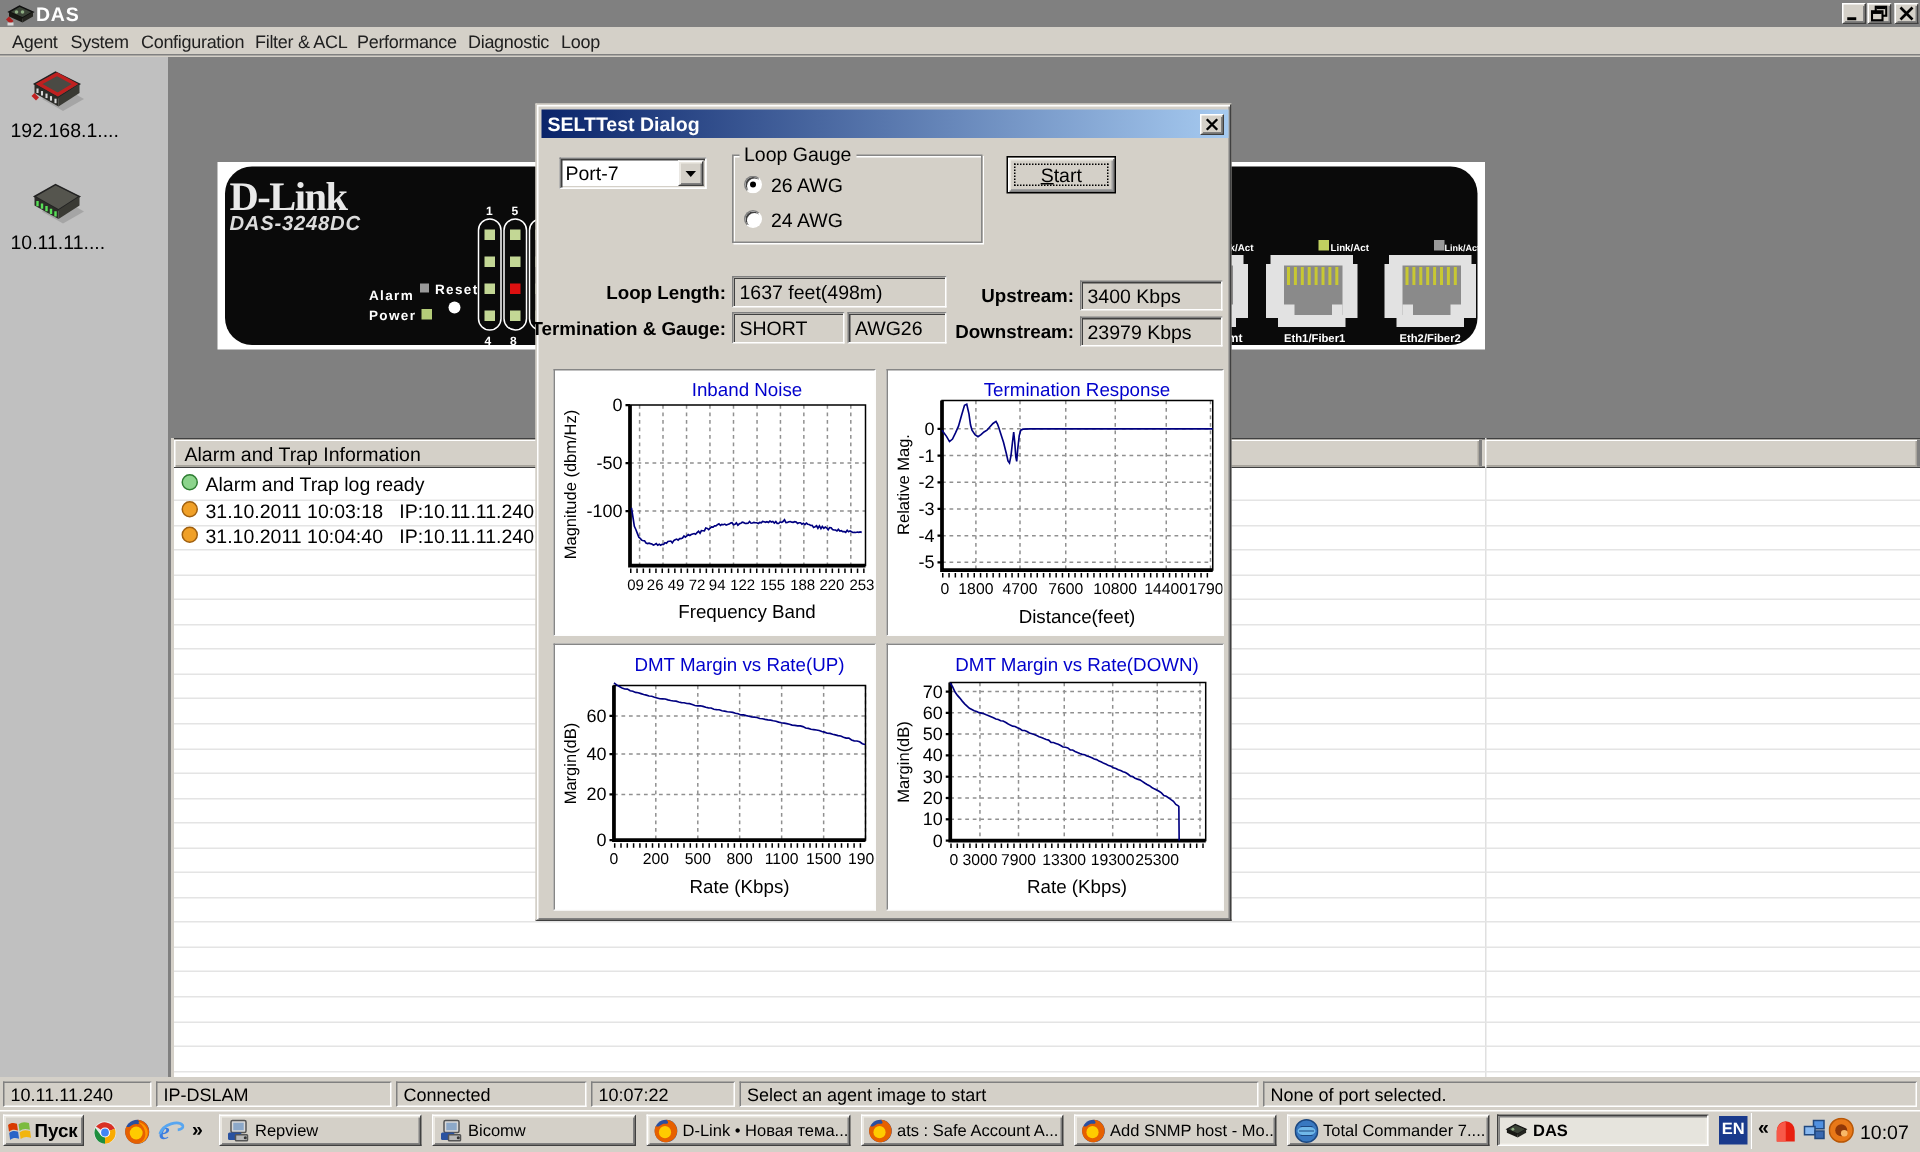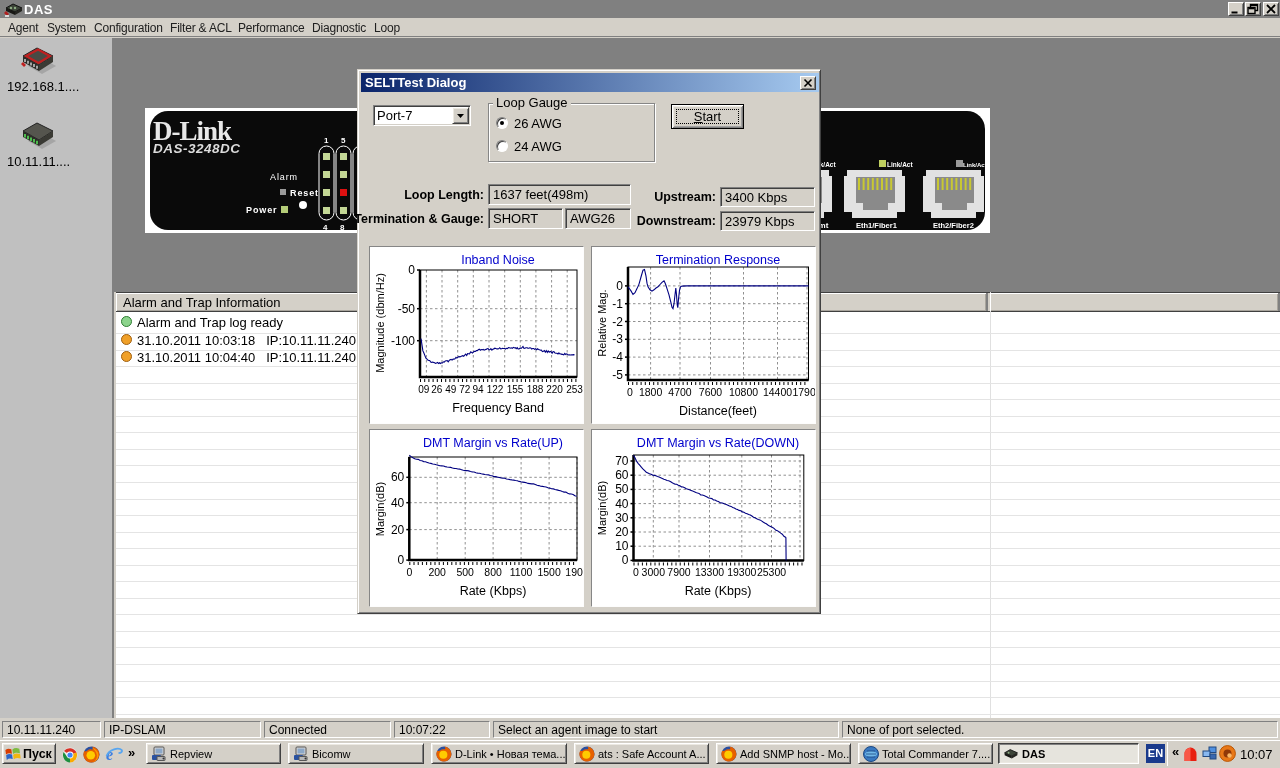--- a/index.html
+++ b/index.html
@@ -148,21 +148,21 @@
         <line x1="17" y1="21.8" x2="17" y2="25.3"></line>
       </g>
 </svg>
 <div class="abs devlabel" style="left:7px;top:154px;">10.11.11....</div>
 
 <div id="canvas" class="abs"></div>
 <div id="devwhite" class="abs"></div>
 <div id="devblack" class="abs"></div>
 <div class="abs" style="left:153px;top:116px;color:#e8e8e8;font-family:'Liberation Serif',serif;font-weight:bold;font-size:27px;letter-spacing:-1px;">D-Link</div>
 <div class="abs" style="left:153px;top:141px;color:#dcdcdc;font-style:italic;font-weight:bold;font-size:13.5px;letter-spacing:0.5px;">DAS-3248DC</div>
-<div class="abs" style="left:246px;top:172px;color:#fff;font-weight:normal;font-size:9px;letter-spacing:0.9px;margin-left:24px;">Alarm</div>
+<div class="abs" style="left:246px;top:192px;color:#fff;font-weight:bold;font-size:9px;letter-spacing:0.9px;">Alarm</div>
 <div class="abs" style="left:280px;top:189px;width:6px;height:6px;background:#9a9a9a;"></div>
 <div class="abs" style="left:290px;top:188px;color:#fff;font-weight:bold;font-size:9px;letter-spacing:0.9px;">Reset</div>
 <div class="abs" style="left:299px;top:201px;width:8px;height:8px;border-radius:50%;background:#fff;"></div>
 <div class="abs" style="left:246px;top:205px;color:#fff;font-weight:bold;font-size:9px;letter-spacing:0.9px;">Power</div>
 <div class="abs" style="left:281px;top:206px;width:7px;height:7px;background:#b4cc78;"></div>
 
 <svg class="abs" style="left:316px;top:133px;" width="60" height="100" viewBox="0 0 60 100">
   <text x="8" y="10" fill="#fff" font-size="8" font-weight="bold">1</text>
   <text x="25" y="10" fill="#fff" font-size="8" font-weight="bold">5</text>
   <rect x="3" y="13" width="15" height="74" rx="7.5" fill="none" stroke="#fff" stroke-width="1"></rect>

